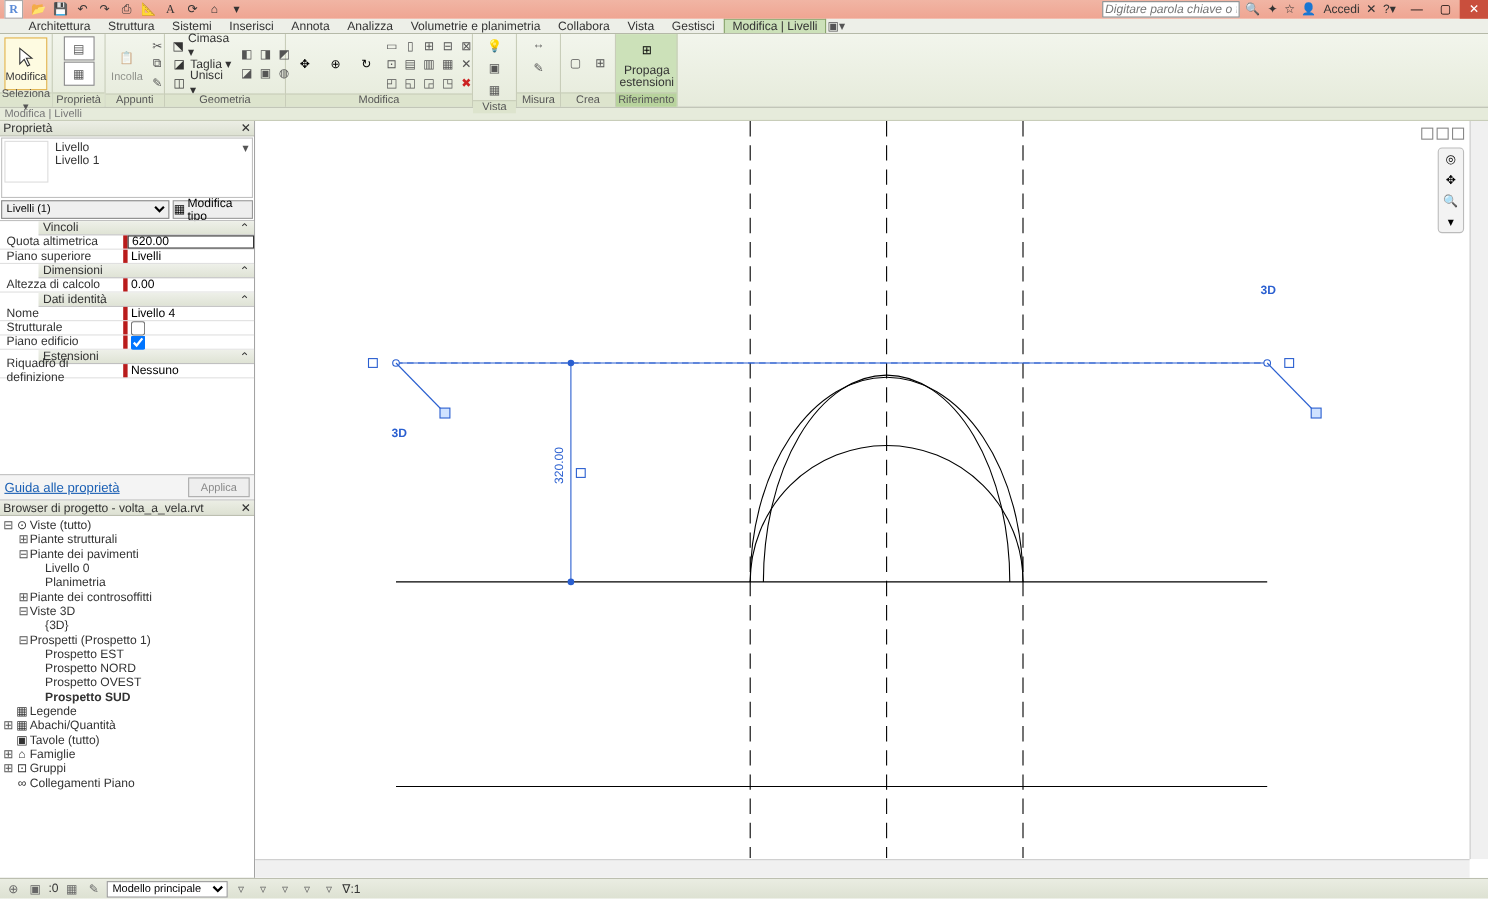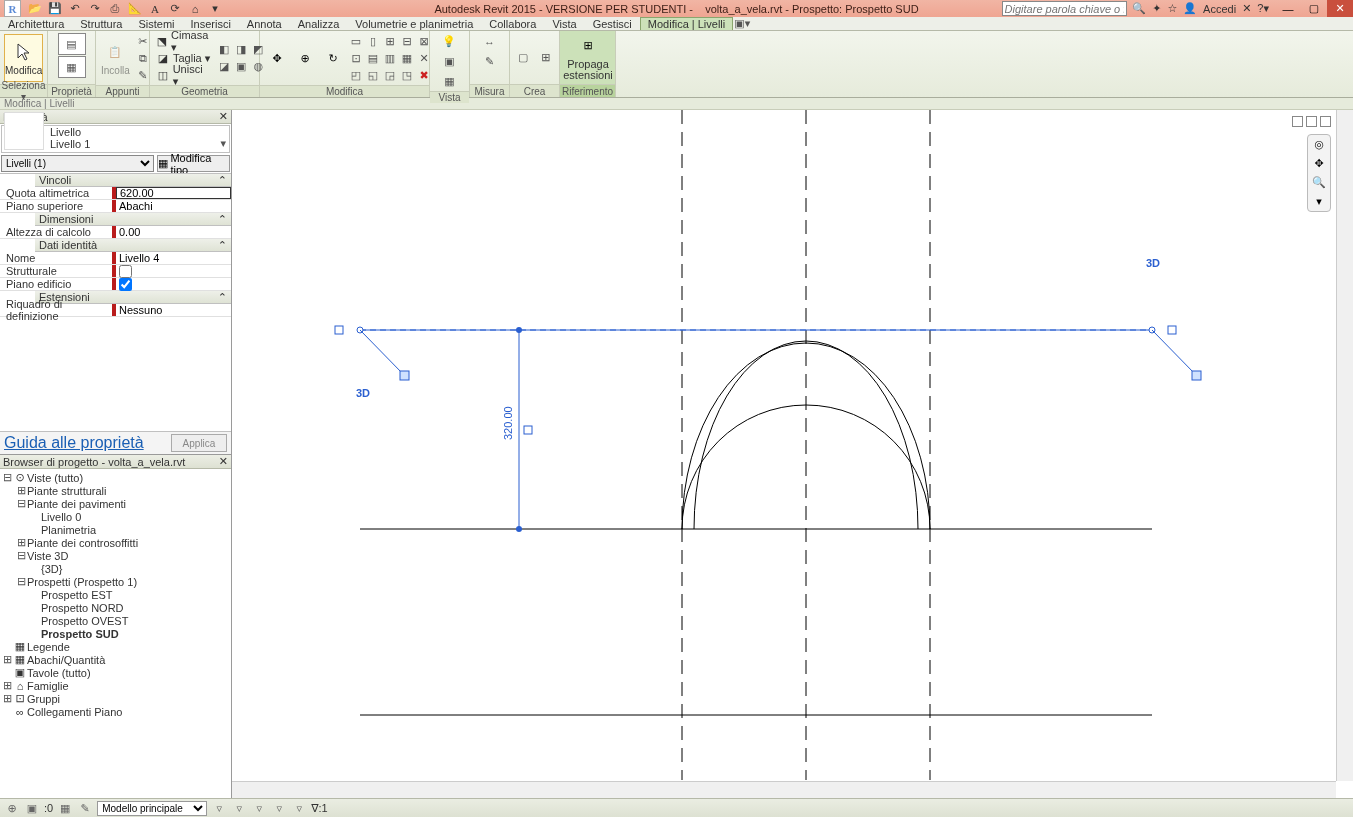--- a/index.html
+++ b/index.html
@@ -15,21 +15,21 @@
 .titlebar .right { position: absolute; right: 0; display: flex; align-items: center; }
 .titlebar .search-box { width: 125px; height: 15px; background: #fff; border: 1px solid #888; color: #888; font-style: italic; padding: 0 2px; margin-right: 6px; }
 .titlebar .rtools { display: flex; gap: 6px; align-items: center; margin-right: 6px; }
 .titlebar .rtools span { color: #333; }
 .titlebar .wbtns { display: flex; }
 .titlebar .wbtn { width: 26px; height: 17px; display: flex; align-items: center; justify-content: center; }
 .titlebar .wbtn.close { background: #c94f3d; color: #fff; }
 .revit-r { width: 17px; height: 17px; background: #fff; border: 1px solid #aaa; display: flex; align-items: center; justify-content: center; color: #5b8bd6; font-weight: bold; font-family: Georgia, serif; margin-right: 2px; }
 
 
-.ribbon-tabs { height: 14px; background: #edefe8; border-bottom: 1px solid #b5b9a8; display: flex; align-items: stretch; }
+.ribbon-tabs { height: 14px; background: #edefe8; border-bottom: 1px solid #b5b9a8; display: flex; align-items: stretch; padding-left: 18px; }
 .ribbon-tab { padding: 0 7px; color: #333; display: flex; align-items: center; border: 1px solid transparent; border-bottom: none; }
 .ribbon-tab.active { background: #cce1b9; border-color: #8aa56e; }
 .ribbon-tab-close { width: 18px; display: flex; align-items: center; justify-content: center; color: #555; }
 
 
 .ribbon { height: 67px; background: linear-gradient(#f2f5ec, #e6ebdb); border-bottom: 1px solid #a9ad9c; display: flex; }
 .rgroup { border-right: 1px solid #c8cdb9; display: flex; flex-direction: column; justify-content: space-between; }
 .rgroup-body { flex: 1; display: flex; align-items: center; padding: 2px 4px; gap: 4px; }
 .rgroup-label { height: 13px; background: #dde4cd; border-top: 1px solid #c8cdb9; text-align: center; color: #555; font-size: 10px; display: flex; align-items: center; justify-content: center; padding: 0 2px; }
 .bigbtn { width: 40px; height: 48px; display: flex; flex-direction: column; align-items: center; justify-content: center; gap: 2px; border: 1px solid transparent; }
@@ -45,36 +45,36 @@
 .rgroup.riferimento .rgroup-label { background: #b8d39d; }
 
 
 .contextbar { height: 12px; background: #e6ebdb; border-bottom: 1px solid #c8cdb9; padding-left: 4px; color: #777; font-size: 10px; display: flex; align-items: center; }
 
 
 .main { display: flex; height: 688px; }
 .leftcol { width: 232px; display: flex; flex-direction: column; border-right: 1px solid #9a9a9a; }
 .panel-hdr { height: 14px; background: linear-gradient(#eceee5, #dde1d2); border-bottom: 1px solid #b5b9a8; display: flex; align-items: center; justify-content: space-between; padding: 0 3px; font-size: 10px; color: #333; }
 .panel-hdr .x { cursor: pointer; color: #333; }
-.type-sel { height: 28px; border: 1px solid #c0c0c0; margin: 1px; display: flex; align-items: flex-end; padding: 2px; gap: 6px; position: relative; }
+.type-sel { height: 55px; border: 1px solid #c0c0c0; margin: 1px; display: flex; align-items: flex-start; padding: 2px; gap: 6px; position: relative; }
 .type-sel .thumb { width: 40px; height: 38px; background: #fff; border: 1px solid #ddd; }
 .type-sel .tnames { display: flex; flex-direction: column; font-size: 10px; color: #333; }
 .type-sel .dd { position: absolute; right: 3px; color: #555; }
 .inst-row { display: flex; gap: 3px; padding: 1px; }
 .inst-row select { flex: 1; height: 17px; font-size: 10px; border: 1px solid #888; }
 .inst-row .editbtn { width: 73px; height: 17px; border: 1px solid #999; background: #eee; font-size: 10px; display: flex; align-items: center; justify-content: center; gap: 2px; }
 .pgrid { border-top: 1px solid #c0c0c0; }
 .pgrid .phdr { background: linear-gradient(#eef0e9, #dfe3d5); border-bottom: 1px solid #c0c0c0; padding: 0 4px; height: 13px; font-size: 10px; color: #333; display: flex; justify-content: space-between; align-items: center; margin-left: 35px; }
 .pgrid .prow { display: flex; height: 13px; border-bottom: 1px solid #e0e0e0; font-size: 10px; }
 .pgrid .pname { width: 116px; padding-left: 6px; display: flex; align-items: center; color: #333; border-right: 4px solid #b91c1c; }
 .pgrid .pval { flex: 1; padding-left: 3px; display: flex; align-items: center; }
 .pgrid .pval.sel { border: 1px solid #333; }
 .pgrid .pval input[type=checkbox] { margin: 0; }
 .props-footer { display: flex; justify-content: space-between; align-items: center; padding: 2px 4px; border-top: 1px solid #c0c0c0; margin-top: auto; background: #f4f4f4; }
-.props-footer a { color: #1a5fb4; font-size: 16px; text-decoration: underline; }
+.props-footer a { color: #1a5fb4; font-size: 12px; text-decoration: underline; }
 .props-footer button { width: 56px; height: 18px; font-size: 10px; border: 1px solid #aaa; background: #eee; color: #888; }
 .props-area { flex: 0 0 345px; display: flex; flex-direction: column; border-bottom: 1px solid #9a9a9a; }
 
 
 .browser { flex: 1; overflow: auto; }
 .tree { padding: 2px 0; }
 .tnode { display: flex; align-items: center; height: 13px; font-size: 10px; color: #333; white-space: nowrap; }
 .tnode .exp { width: 11px; text-align: center; color: #555; }
 .tnode .tic { width: 14px; display: inline-flex; justify-content: center; }
 .tnode.bold { font-weight: bold; }
@@ -110,24 +110,20 @@
     <span class="qat-icon">📂</span>
     <span class="qat-icon">💾</span>
     <span class="qat-icon">↶</span>
     <span class="qat-icon">↷</span>
     <span class="qat-icon">⎙</span>
     <span class="qat-icon">📐</span>
     <span class="qat-icon" style="font-family:Georgia;">A</span>
     <span class="qat-icon">⟳</span>
     <span class="qat-icon">⌂</span>
     <span class="qat-icon">▾</span>
-  </div>
-  <div class="title-text">
-    <span class="appname">Autodesk Revit 2015 - VERSIONE PER STUDENTI -</span>&nbsp;&nbsp;&nbsp;
-    <span class="filename">volta_a_vela.rvt - Prospetto: Prospetto SUD</span>
   </div>
   <div class="right">
     <input class="search-box" placeholder="Digitare parola chiave o frase" style="">
     <div class="rtools">
       <span>🔍</span>
       <span>✦</span>
       <span>☆</span>
       <span>👤</span>
       <span>Accedi</span>
       <span>✕</span>
@@ -311,21 +307,21 @@
         <div class="phdr">
             <span>Vincoli</span>
             <span>⌃</span>
           </div>
         <div class="prow">
             <div class="pname">Quota altimetrica</div>
             <div class="pval sel">620.00</div>
           </div>
         <div class="prow">
             <div class="pname">Piano superiore</div>
-            <div class="pval">Abachi</div>
+            <div class="pval">Livelli</div>
           </div>
         <div class="phdr">
             <span>Dimensioni</span>
             <span>⌃</span>
           </div>
         <div class="prow">
             <div class="pname">Altezza di calcolo</div>
             <div class="pval">0.00</div>
           </div>
         <div class="phdr">

